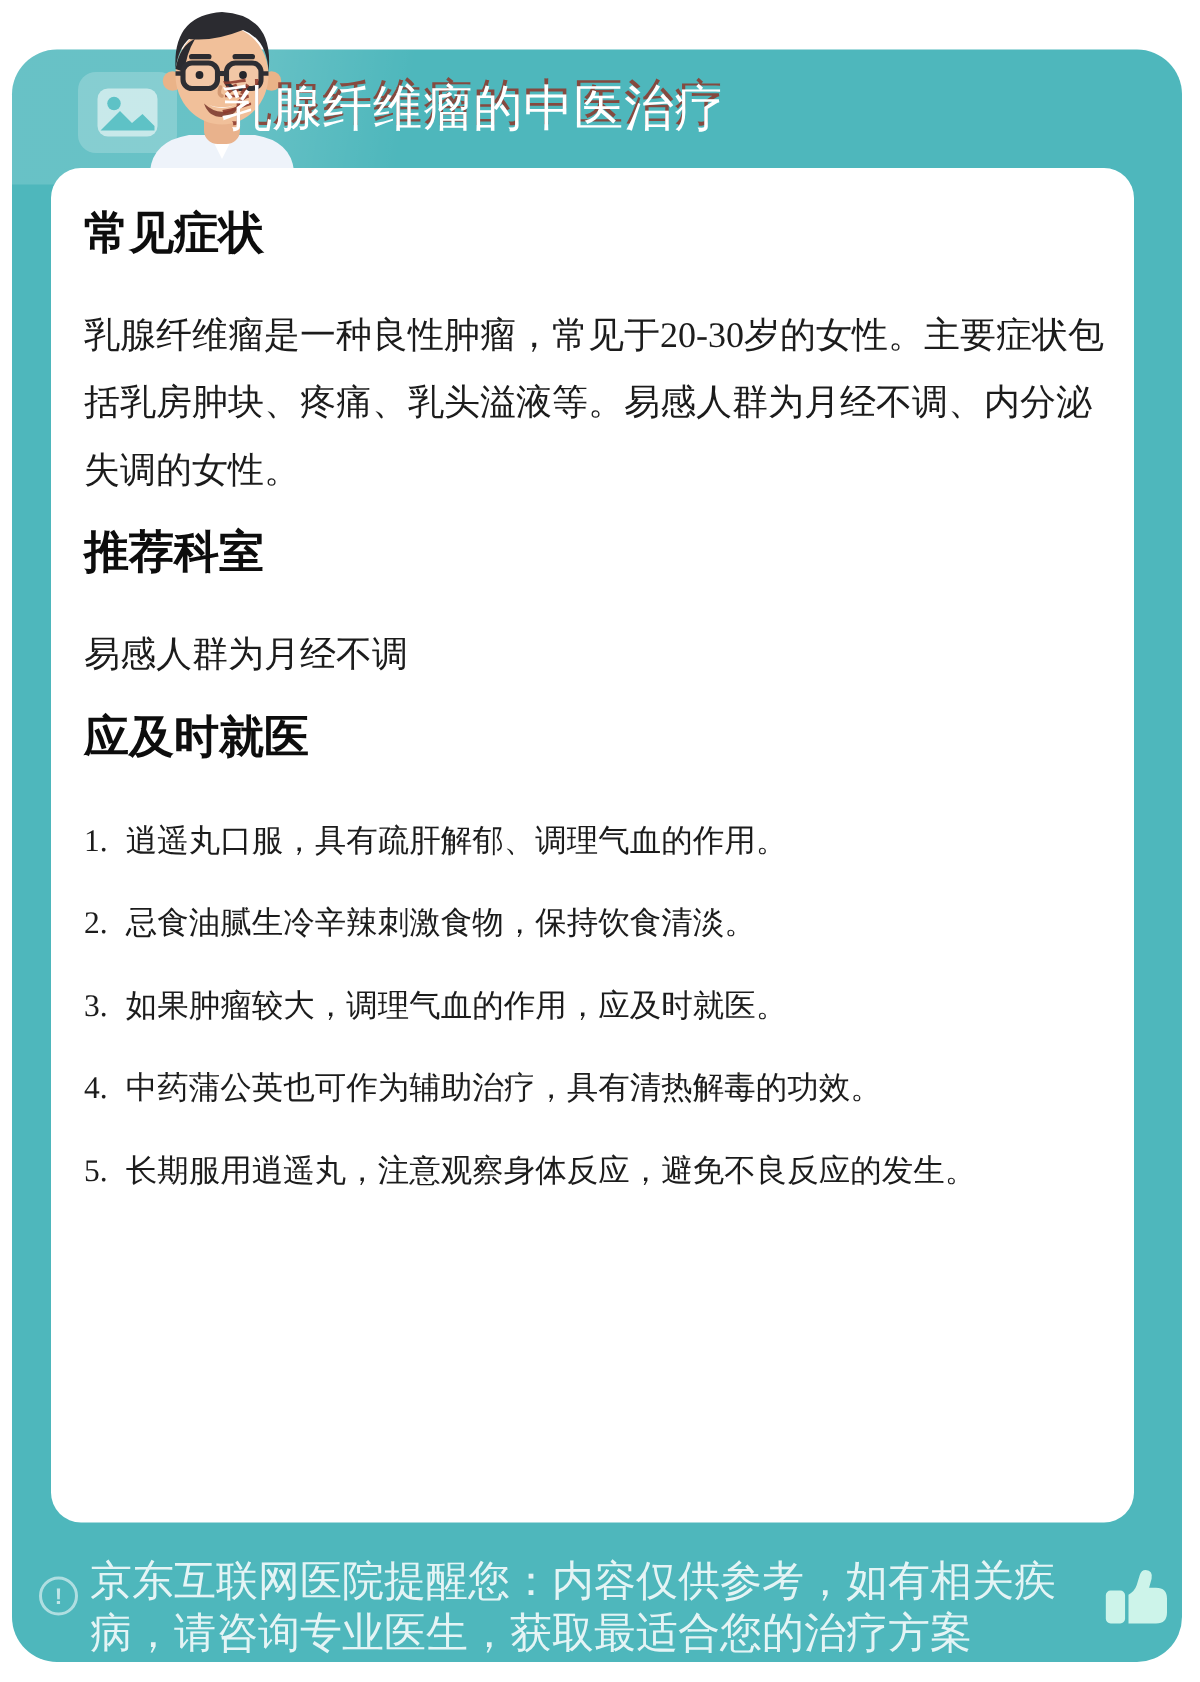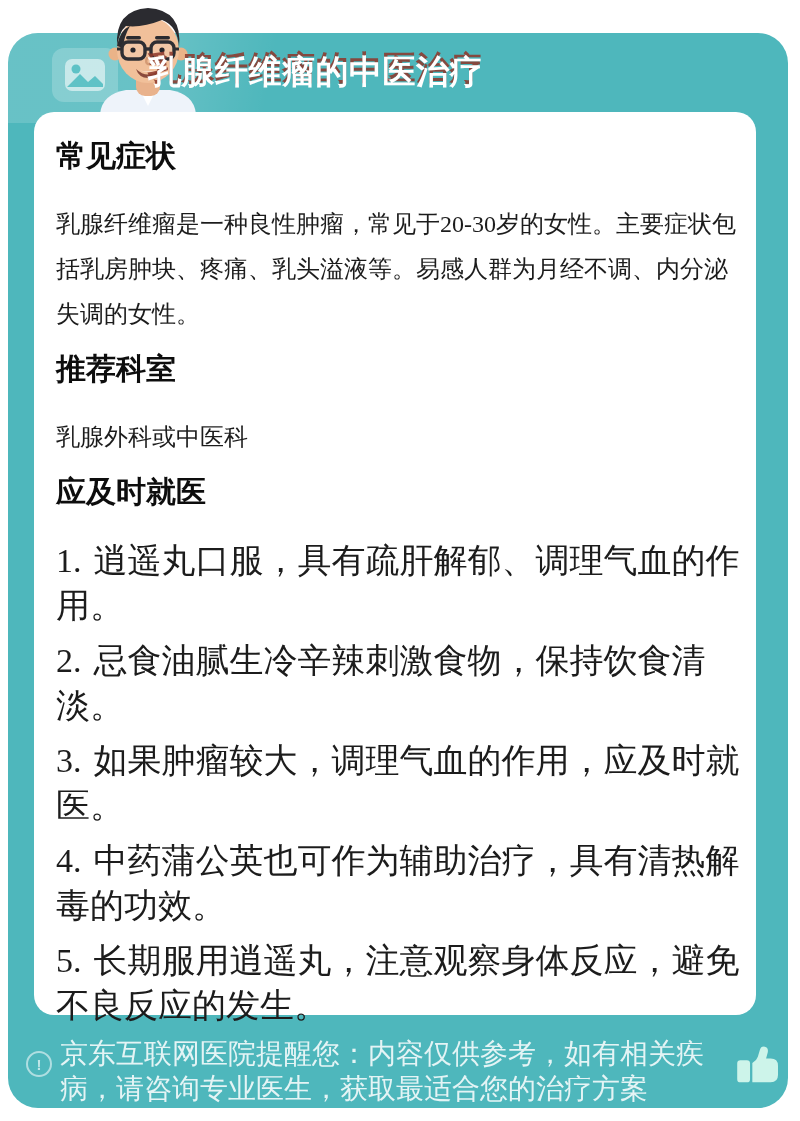--- a/index.html
+++ b/index.html
@@ -22,42 +22,42 @@
   .photo-icon{
     position:absolute;left:52px;top:48px;width:66px;height:54px;
     background:rgba(255,255,255,0.20);border-radius:12px;
     display:flex;align-items:center;justify-content:center;
   }
   
   .avatar{position:absolute;left:84px;top:2px;width:128px;height:132px;}
   
   .title{
     position:absolute;left:148px;top:50px;
-    font-size:33px;font-weight:700;color:#ffffff;letter-spacing:0.5px;
+    font-size:33px;font-weight:400;color:#ffffff;letter-spacing:0.5px;
     text-shadow:0 -4px 0 rgba(141,58,46,0.88);
     white-space:nowrap;
   }
   
   .card{
     position:absolute;left:34px;top:112px;width:722px;height:903px;
     background:#ffffff;border-radius:20px;
     padding:28px 8px 30px 22px;box-sizing:border-box;
   }
   .card h2{
     margin:16px 0 30px 0;font-size:30px;line-height:32px;font-weight:700;color:#0d0d0d;
     font-family:"Liberation Sans","DejaVu Sans",sans-serif;
   }
   .card h2:first-child{margin-top:0;}
   .card p.body{
     margin:0 0 16px 0;font-size:24px;line-height:45px;color:#1c1c1c;
     font-family:"Liberation Serif","DejaVu Serif",serif;
   }
   .list{margin-top:30px;}
   .list p.item{
-    margin:0 0 10px 0;font-size:34px;line-height:45px;color:#1c1c1c;
+    margin:0 0 10px 0;font-size:21px;line-height:45px;color:#1c1c1c;
     font-family:"Liberation Serif","DejaVu Serif",serif;
   }
   .list .num{margin-right:12px;}
   
   .footer{
     position:absolute;left:26px;top:1036px;width:748px;
     display:flex;align-items:flex-start;
   }
   .info-icon{
     width:22px;height:22px;border:2px solid rgba(255,255,255,0.55);
@@ -121,21 +121,21 @@
   </svg>
 </div>
 
 <div class="title">乳腺纤维瘤的中医治疗</div>
 
 <div class="card">
   <h2>常见症状</h2>
   <p class="body">乳腺纤维瘤是一种良性肿瘤，常见于20-30岁的女性。主要症状包括乳房肿块、疼痛、乳头溢液等。易感人群为月经不调、内分泌失调的女性。</p>
 
   <h2>推荐科室</h2>
-  <p class="body">乳腺外科或中医科</p>
+  <p class="body">易感人群为月经不调</p>
 
   <h2>应及时就医</h2>
   <div class="list">
     <p class="item"><span class="num">1.</span><span>逍遥丸口服，具有疏肝解郁、调理气血的作用。</span></p>
     <p class="item"><span class="num">2.</span><span>忌食油腻生冷辛辣刺激食物，保持饮食清淡。</span></p>
     <p class="item"><span class="num">3.</span><span>如果肿瘤较大，调理气血的作用，应及时就医。</span></p>
     <p class="item"><span class="num">4.</span><span>中药蒲公英也可作为辅助治疗，具有清热解毒的功效。</span></p>
     <p class="item"><span class="num">5.</span><span>长期服用逍遥丸，注意观察身体反应，避免不良反应的发生。</span></p>
   </div>
 </div>

